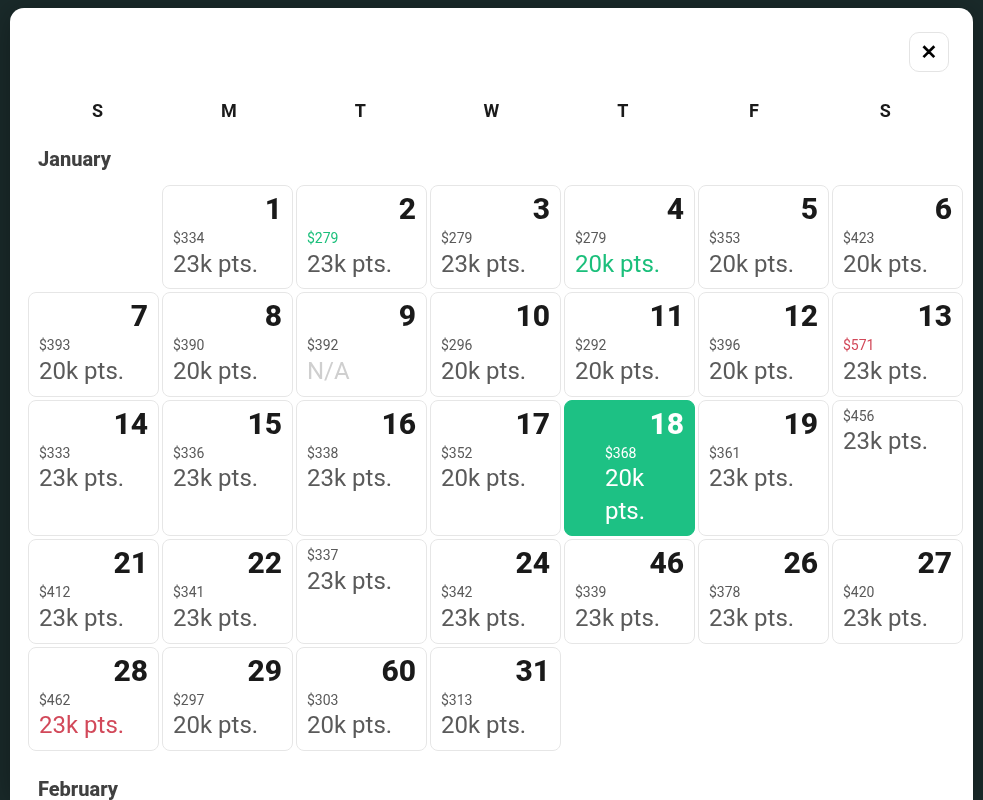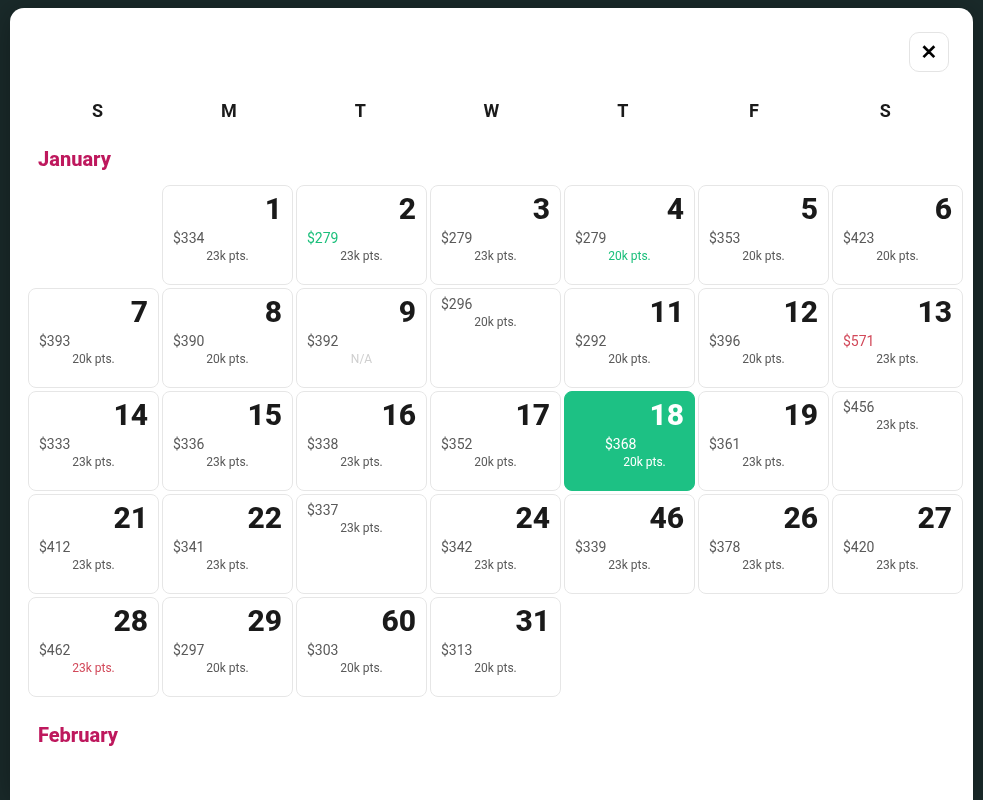--- a/index.html
+++ b/index.html
@@ -52,21 +52,21 @@
       color: #1a1a1a;
     }
     .scroll-area {
       flex: 1;
       overflow-y: scroll;
       padding: 0 8px 0 18px;
     }
     .month-label {
       font-weight: 800;
       font-size: 20px;
-      color: #be185d;
+      color: #404040;
       padding: 12px 10px 14px 10px;
     }
     .grid {
       display: grid;
       grid-template-columns: repeat(7, 1fr);
       gap: 3px;
       padding: 0 2px 14px 0;
     }
     .cell {
       border: 1px solid #e6e6e6;
@@ -89,24 +89,23 @@
       text-align: right;
       line-height: 1.1;
       margin-bottom: 4px;
     }
     .price {
       font-size: 14px;
       color: #5a5a5a;
       line-height: 1.35;
     }
     .pts {
-      font-size: 12px;
+      font-size: 24px;
       color: #5a5a5a;
       line-height: 1.35;
-      text-align: center;
     }
     .green { color: #1bbf7b; }
     .red { color: #d2495a; }
     .na { color: #cfcfcf; }
     .cell.selected {
       background: #1dc184;
       border-color: #1dc184;
       padding-left: 40px;
     }
     .cell.selected .daynum { color: #fff; }
@@ -185,20 +184,21 @@
           <div class="daynum">8</div>
           <div class="price">$390</div>
           <div class="pts">20k pts.</div>
         </div>
         <div class="cell">
           <div class="daynum">9</div>
           <div class="price">$392</div>
           <div class="pts na">N/A</div>
         </div>
         <div class="cell">
+          <div class="daynum">10</div>
           <div class="price">$296</div>
           <div class="pts">20k pts.</div>
         </div>
         <div class="cell">
           <div class="daynum">11</div>
           <div class="price">$292</div>
           <div class="pts">20k pts.</div>
         </div>
         <div class="cell">
           <div class="daynum">12</div>

